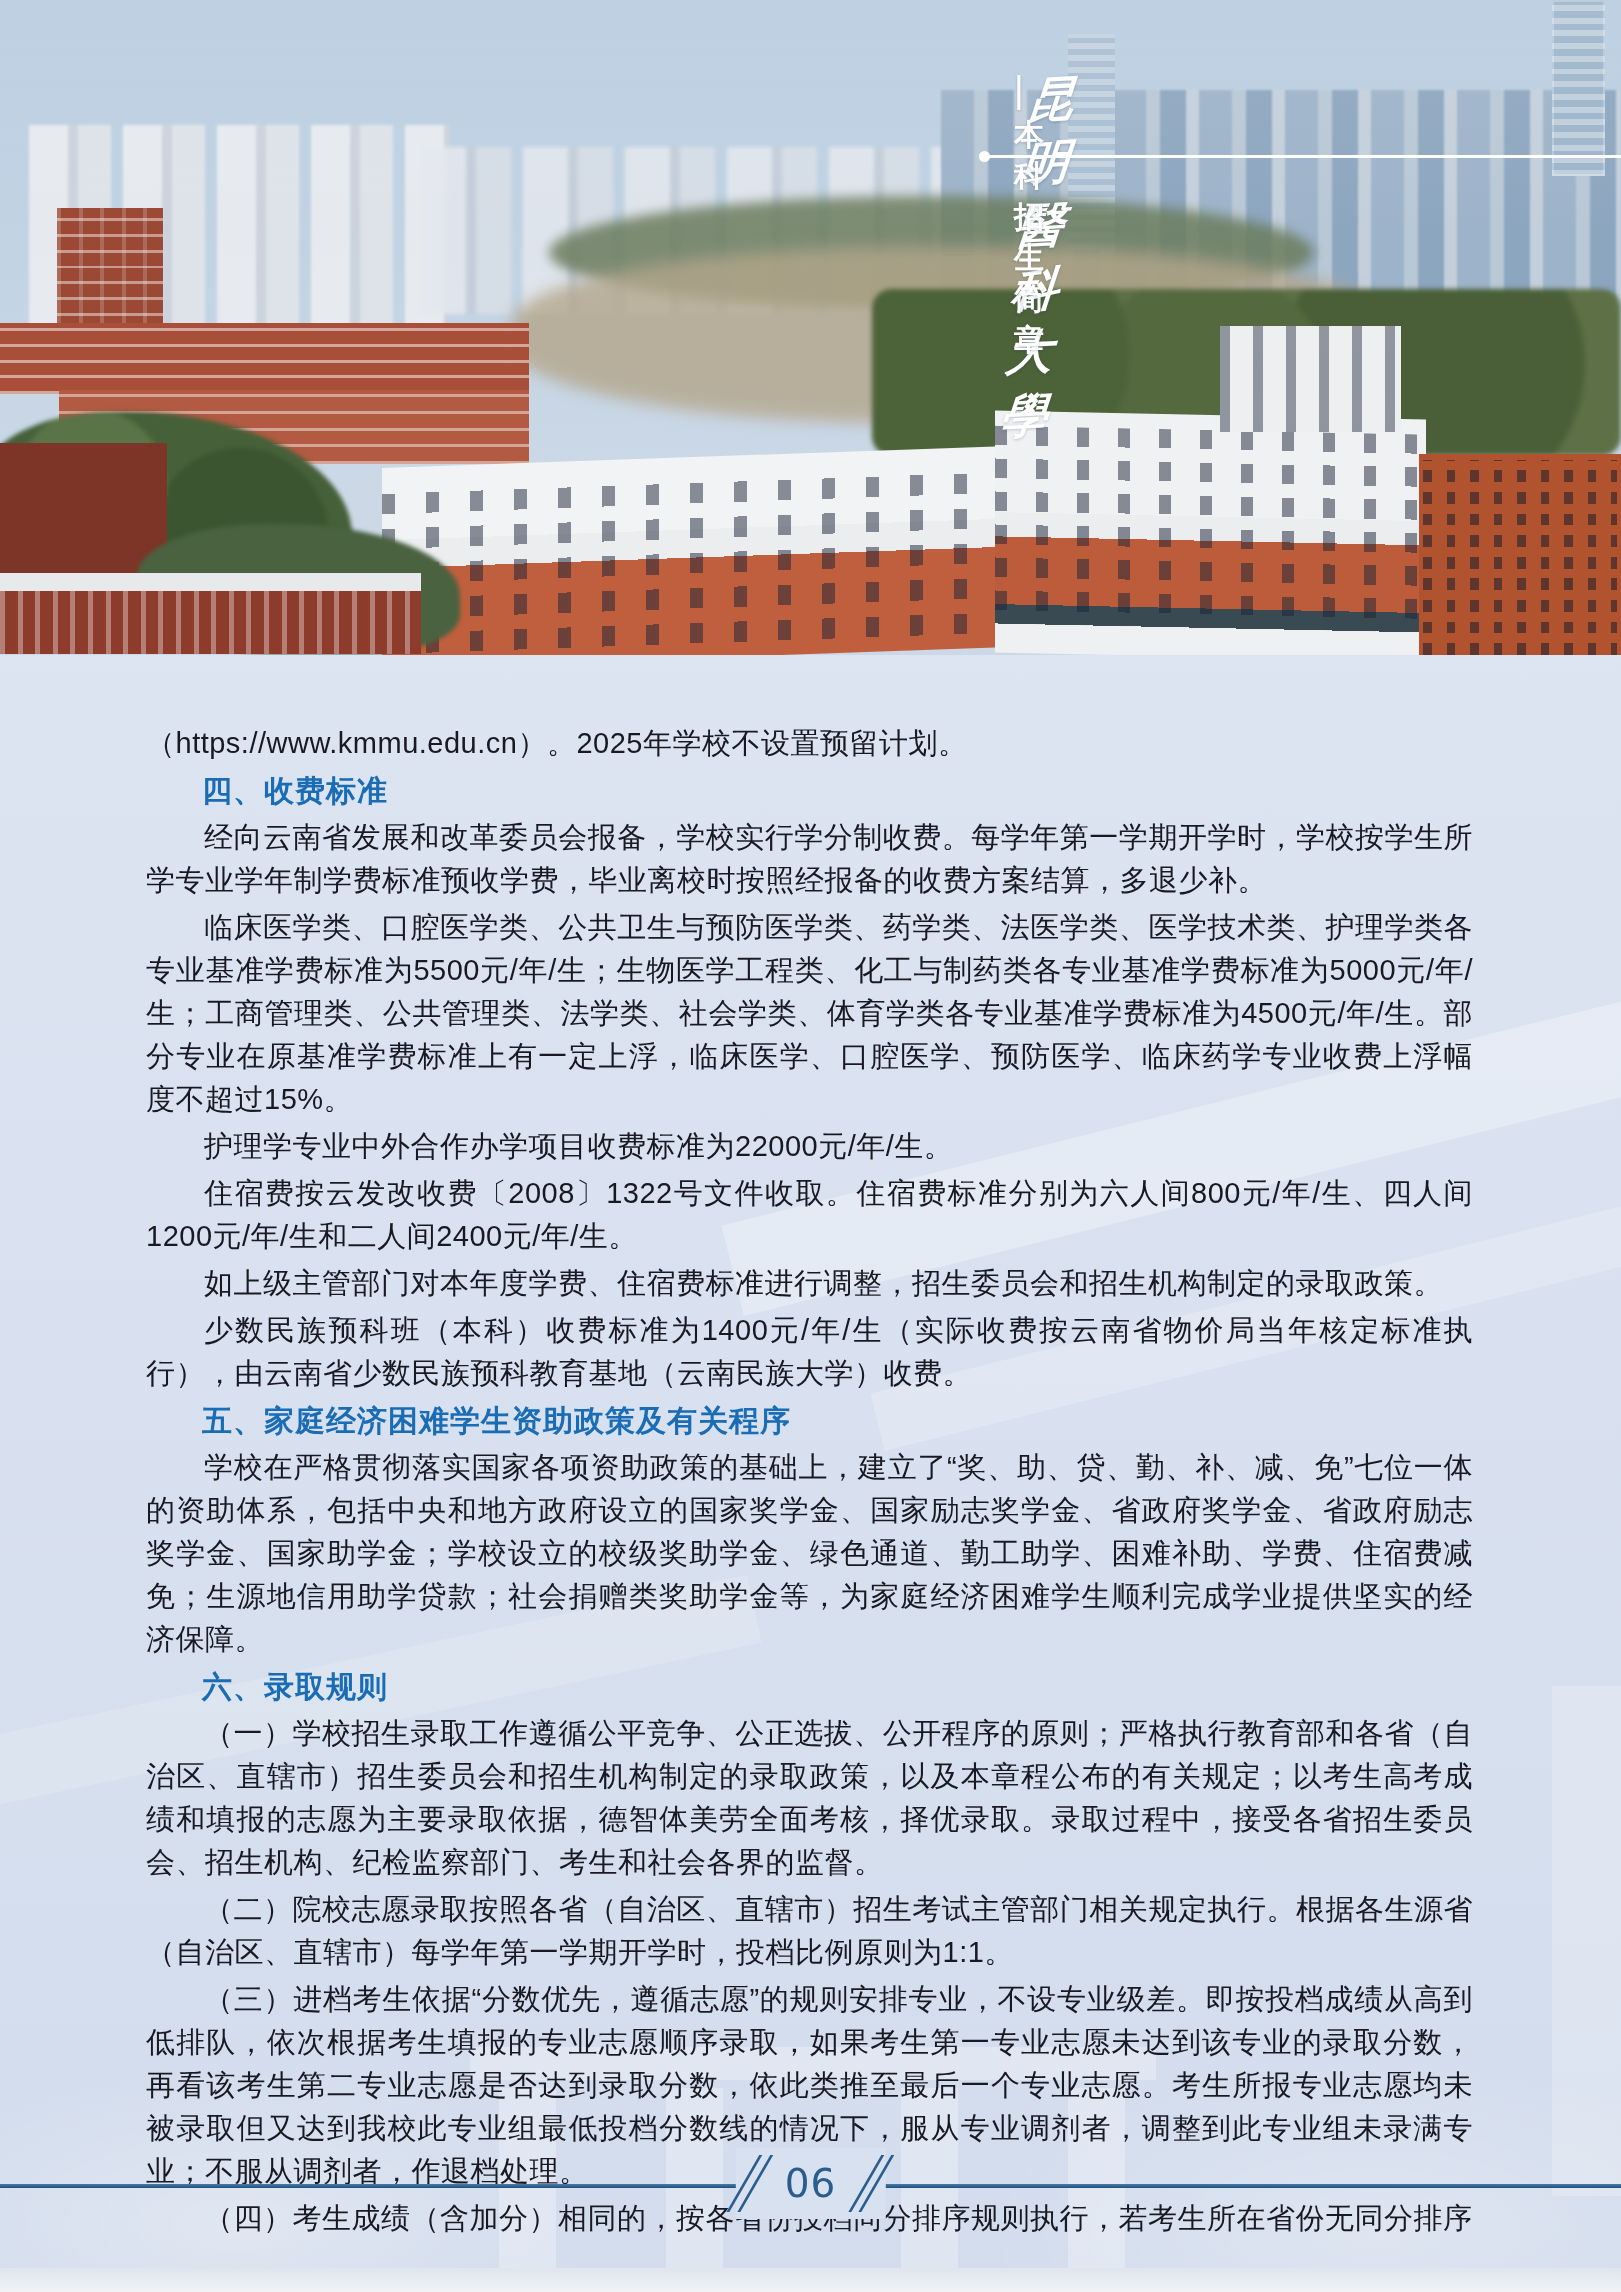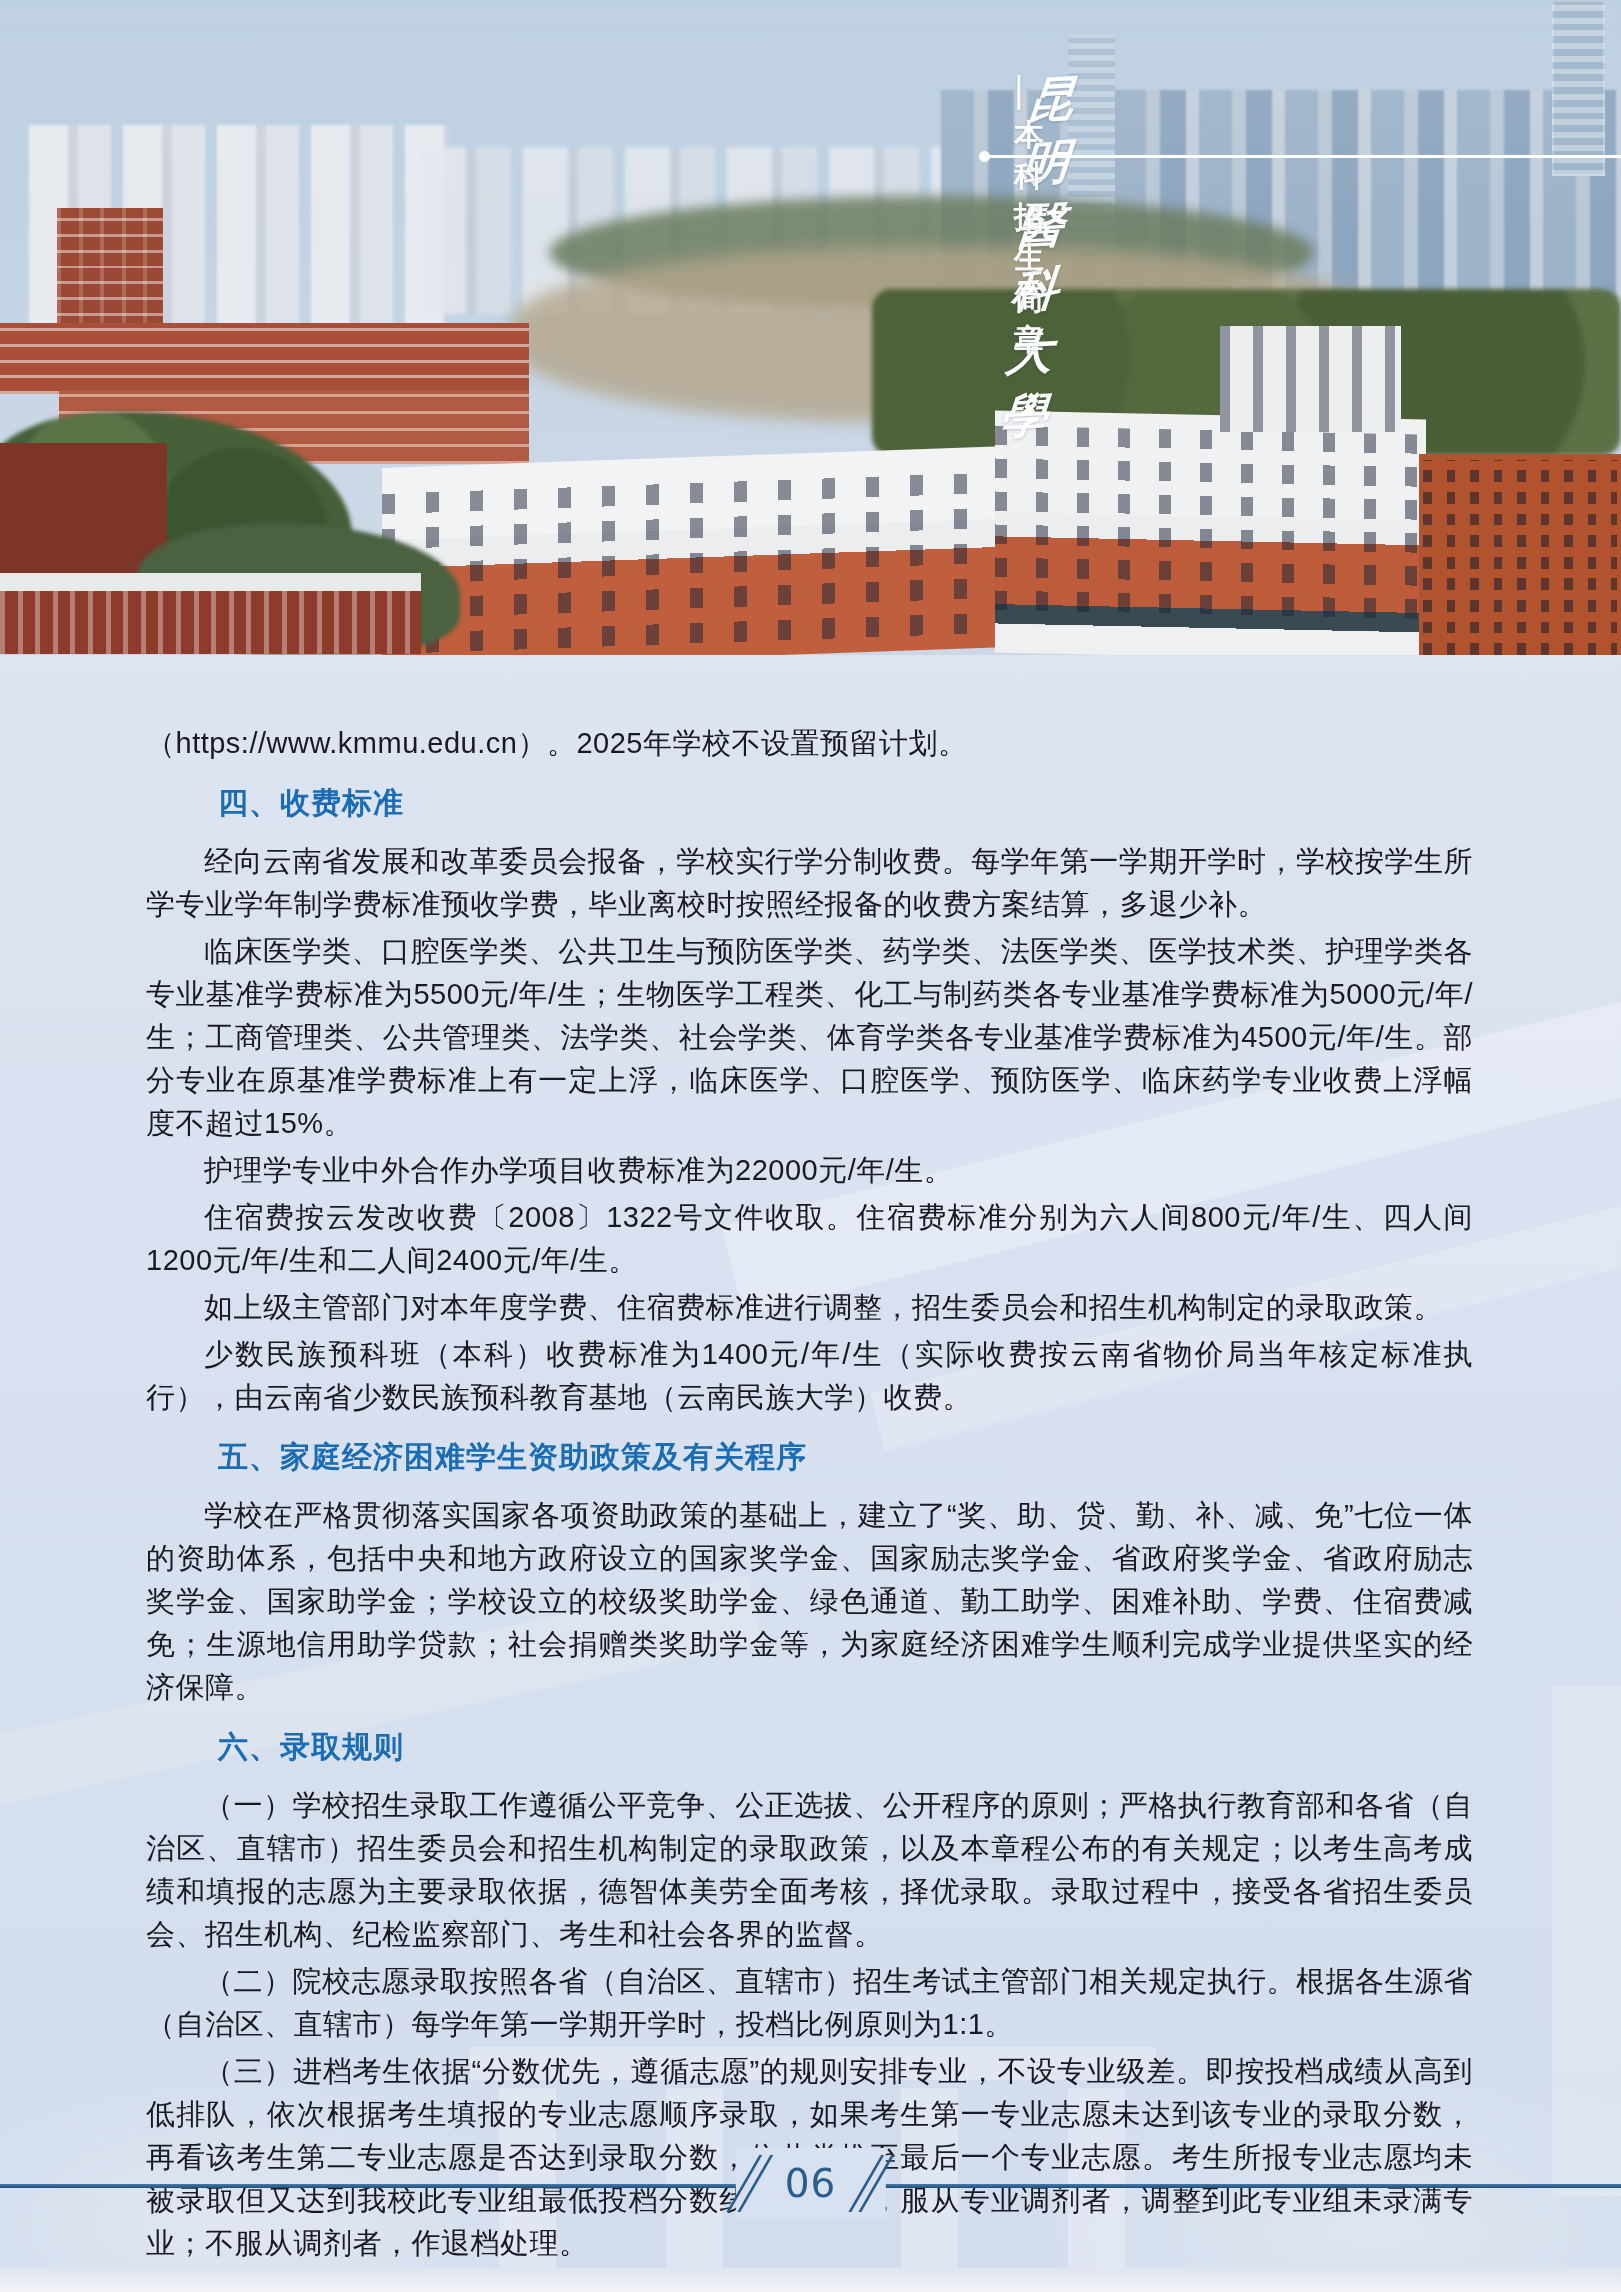--- a/index.html
+++ b/index.html
@@ -95,21 +95,21 @@
   .wm-col4{left:598px;top:59px;width:57px;height:186px;}
   .wm-beam{left:0;top:17.6px;width:686px;height:33px;}
   .wm-pillar-r{right:0;top:1686px;width:69px;height:510px;background:rgba(255,255,255,.22);}
 
   
   .content{position:absolute;left:142px;top:718px;width:1335px;
            font-size:29px;line-height:43px;letter-spacing:0.5px;
            color:#191923;font-weight:500;text-align:justify;}
   .content p{margin:4px;}
   .content p.ind{text-indent:2em;}
-  .content h3{margin:16px;font-size:30px;line-height:43px;font-weight:700;text-indent:2em;color:#1a6cb5;letter-spacing:1px;}
+  .content h3{margin:0;font-size:30px;line-height:43px;font-weight:700;text-indent:2em;color:#1a6cb5;letter-spacing:1px;}
 
   
   .footer-line{position:absolute;left:0;top:2184px;width:1621px;height:3.9px;
                background:linear-gradient(180deg,#55false 0,#1d4e7c 100%);
                background:linear-gradient(180deg,#4a7cab 0,#1d4e7c 100%);}
   .pageno{position:absolute;top:2148px;left:50%;transform:translateX(-50%);
           display:flex;align-items:center;gap:28px;padding:0 7.8px;background:#d8e1ef;height:71px;}
   .dslash{display:flex;gap:7.8px;height:57px;}
   .dslash i{display:block;width:2.9px;height:57px;background:#2b5c8e;transform:skewX(-30deg);}
   .pn-num{font-family:"DejaVu Sans",sans-serif;font-size:39px;color:#2b5c8e;letter-spacing:1px;}

